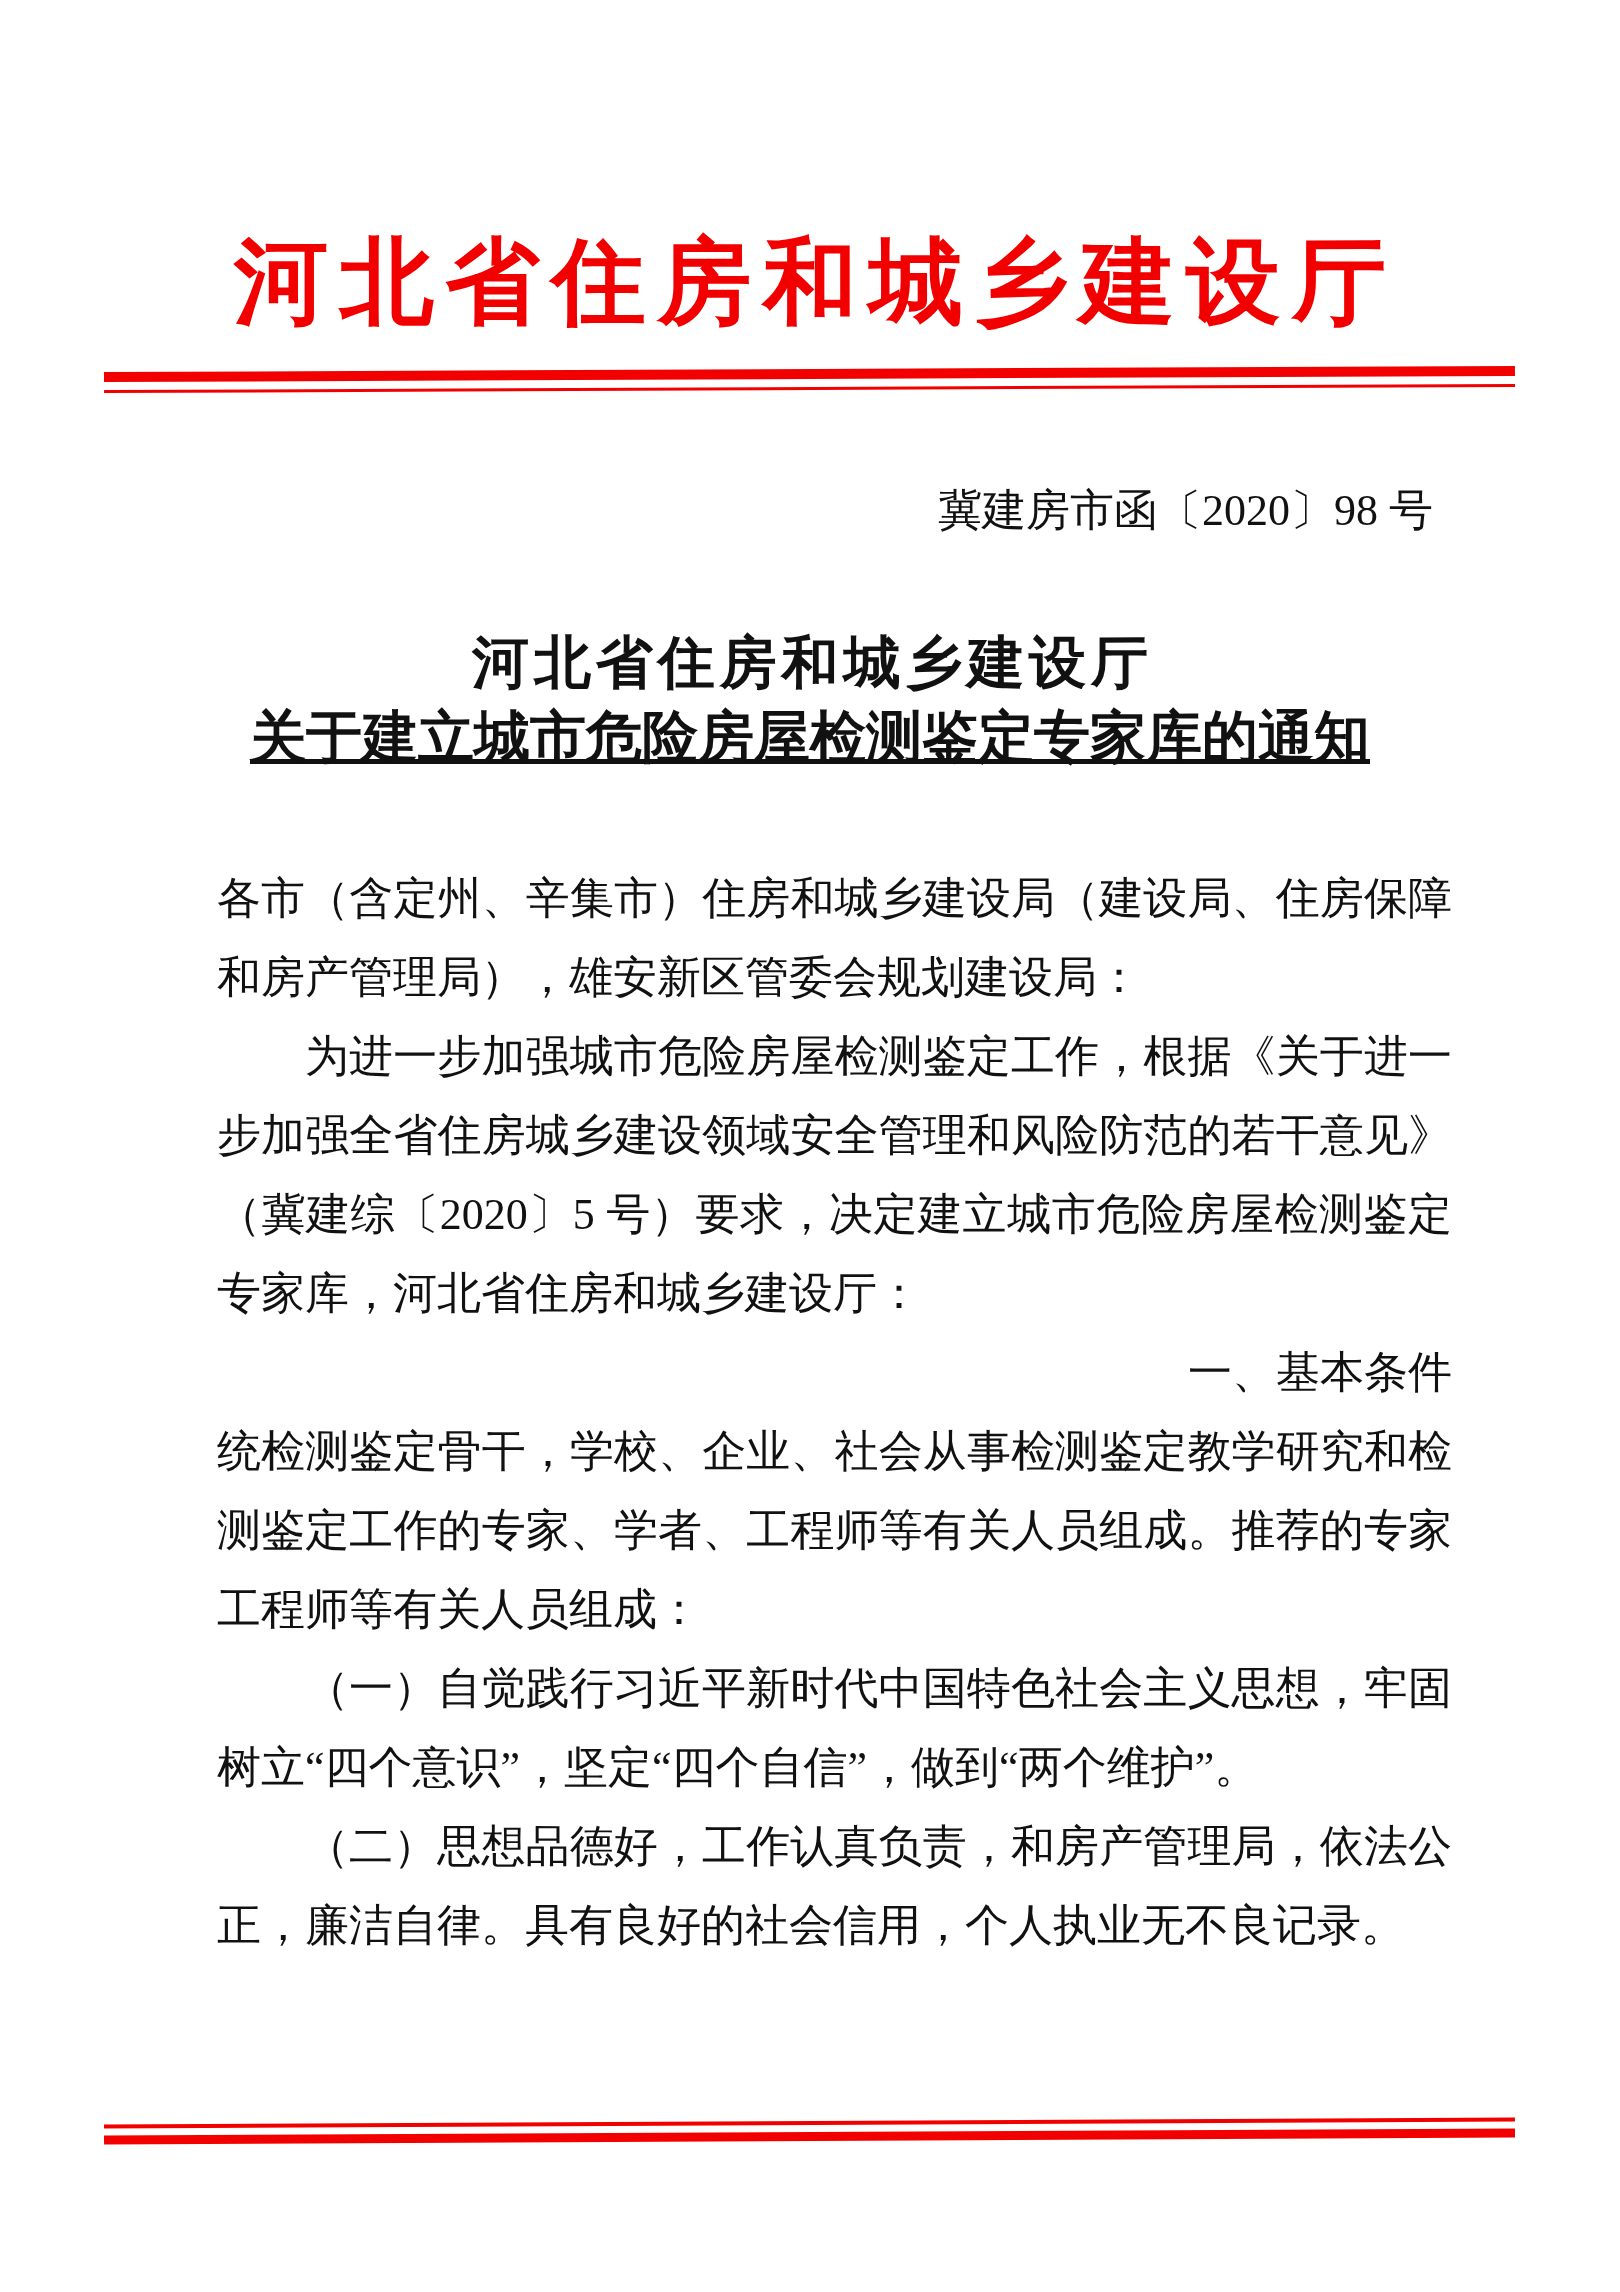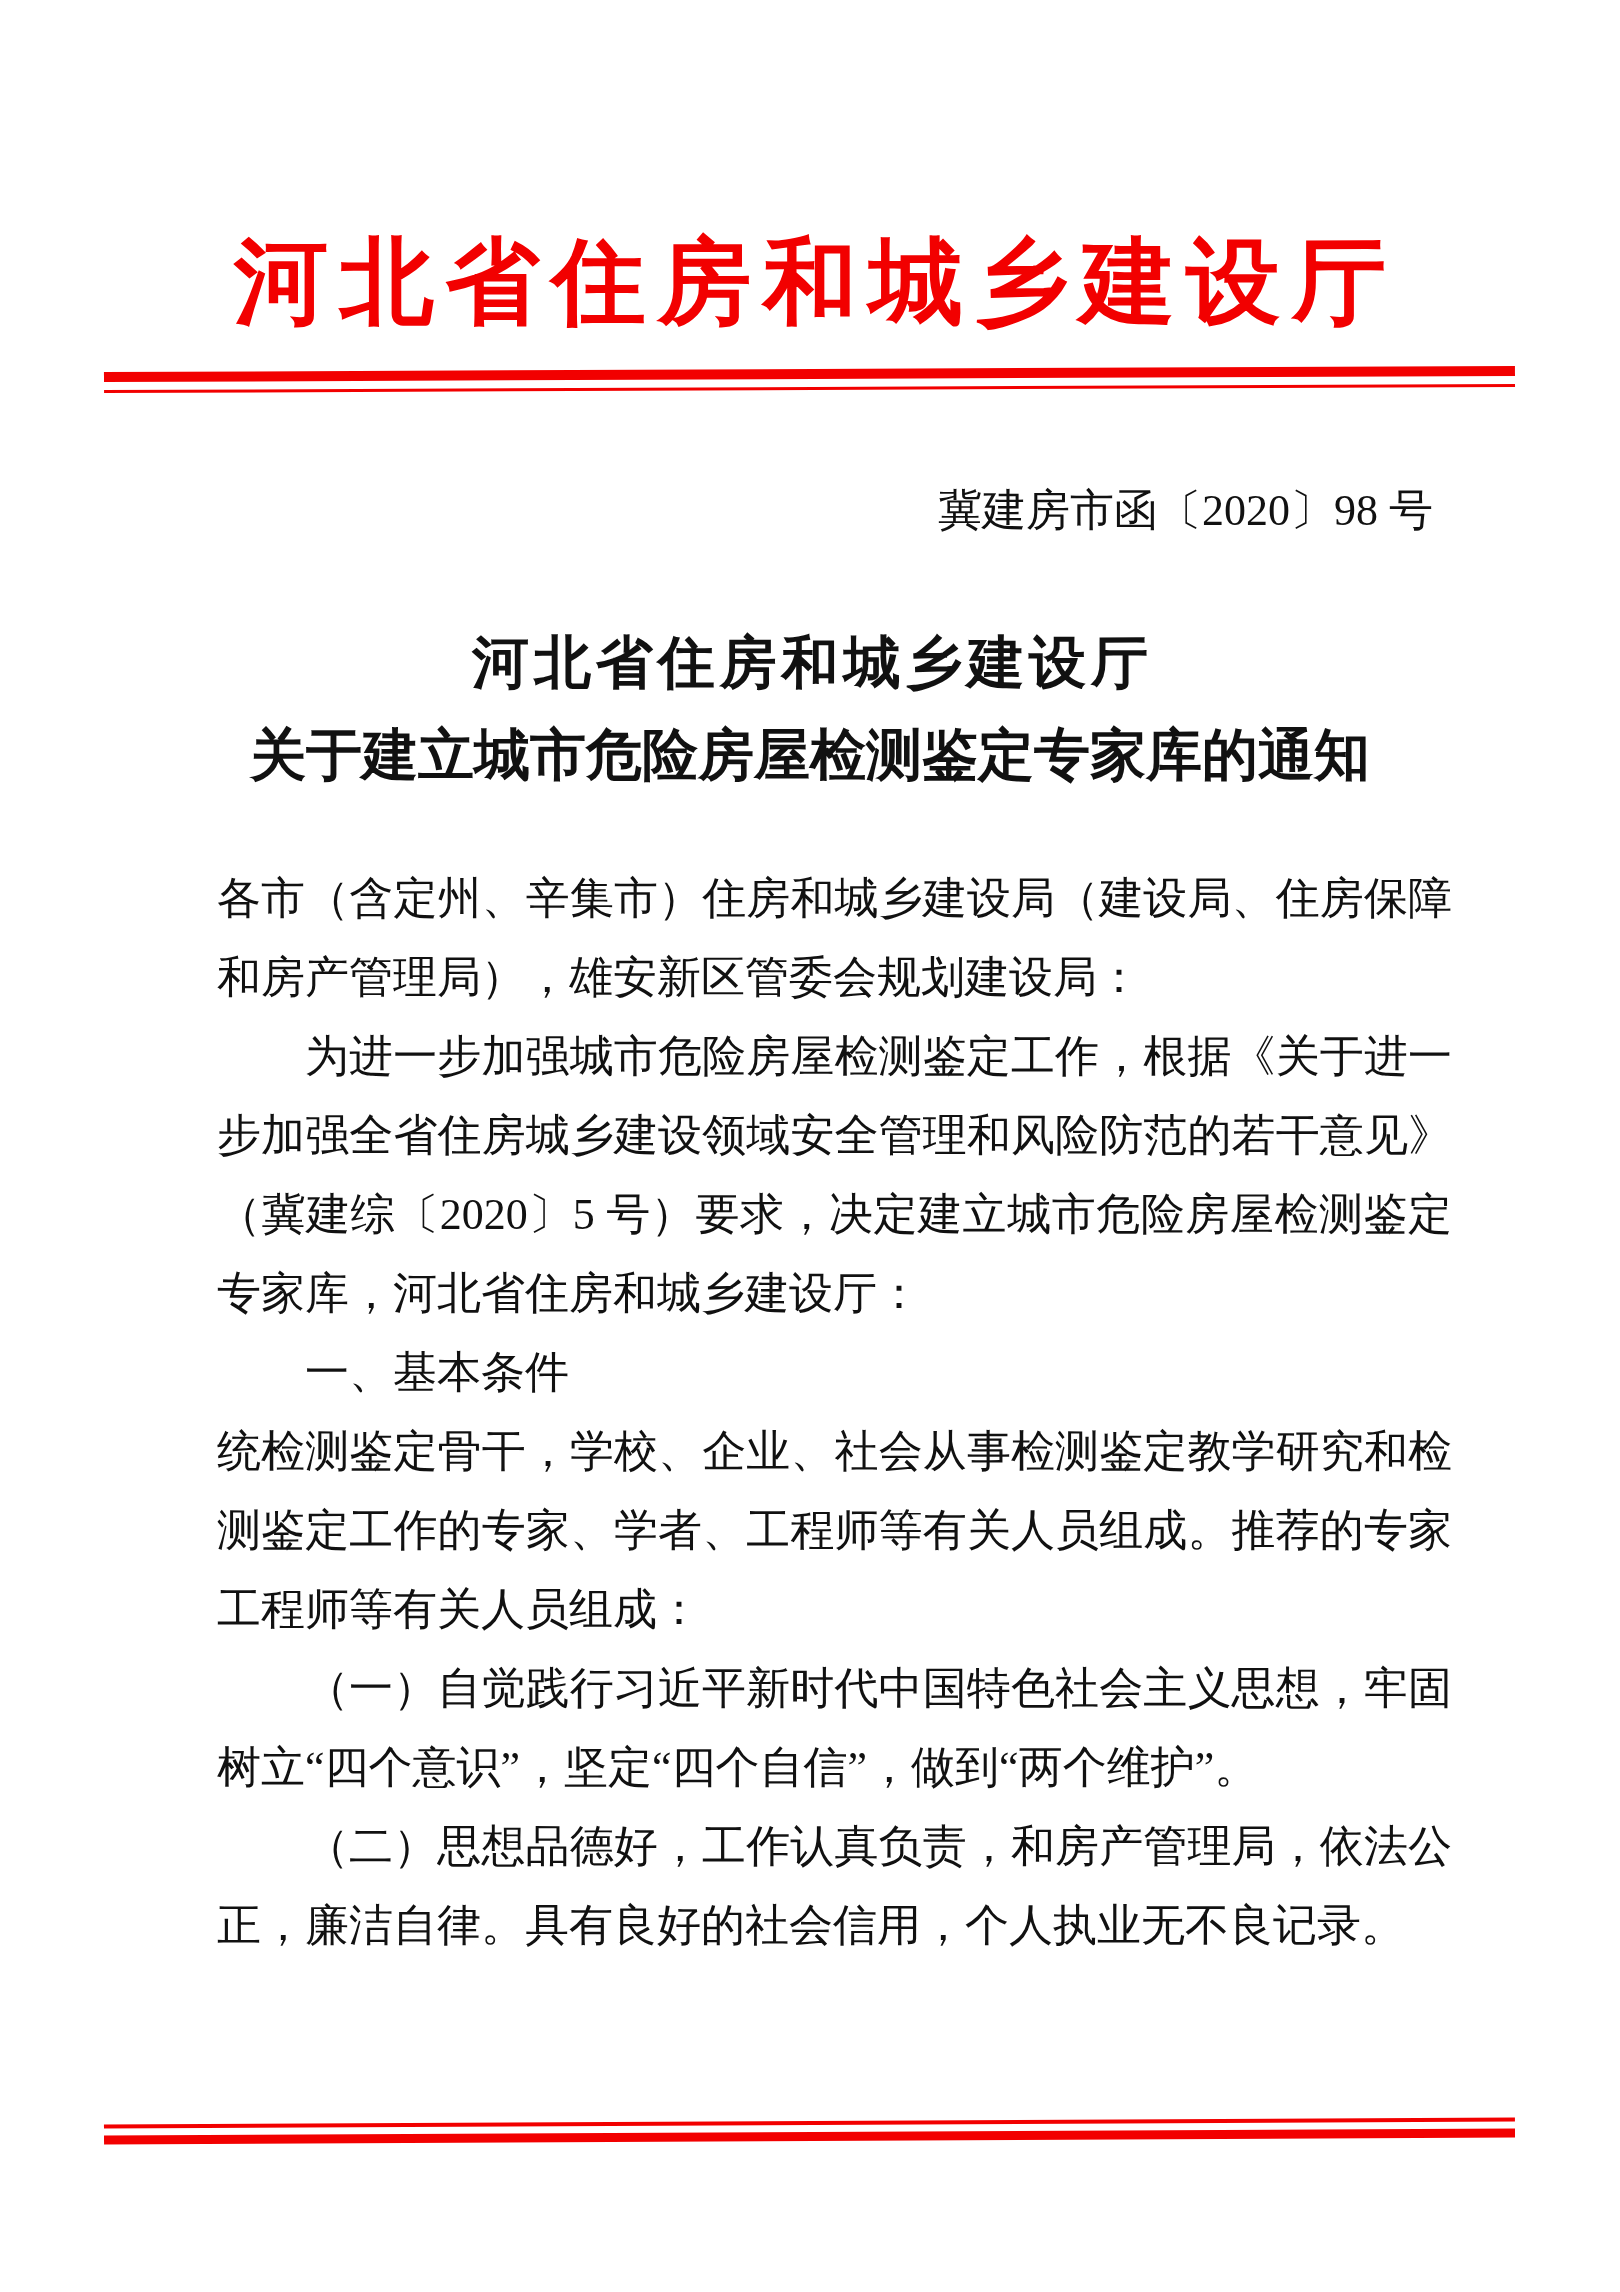--- a/index.html
+++ b/index.html
@@ -68,40 +68,41 @@
   .title .t1 {
     font-size: 57px;
     line-height: 59px;
     letter-spacing: 4.9px;
     padding-left: 4.9px;
     white-space: nowrap;
   }
   .title .t2 {
     font-size: 56px;
     line-height: 57px;
-    margin-top: 35px;
+    margin-top: 17px;
     white-space: nowrap;
+    text-decoration: underline;
   }
 
   
   .body-text {
     position: absolute;
     left: 217px;
     top: 859px;
     width: 1235px;
     font-size: 44px;
     line-height: 79px;
     color: var(--ink);
   }
   .line {
     width: 1235px;
     box-sizing: border-box;
     white-space: nowrap;
   }
-  .line.indent { padding-left: 88px; }
+  .line.indent { padding-left: 88px; text-align: right; }
   .line.fill {
     white-space: normal;
     text-align: justify;
     text-align-last: justify;
   }
 </style>
 </head>
 <body>
 
 <div class="page">

